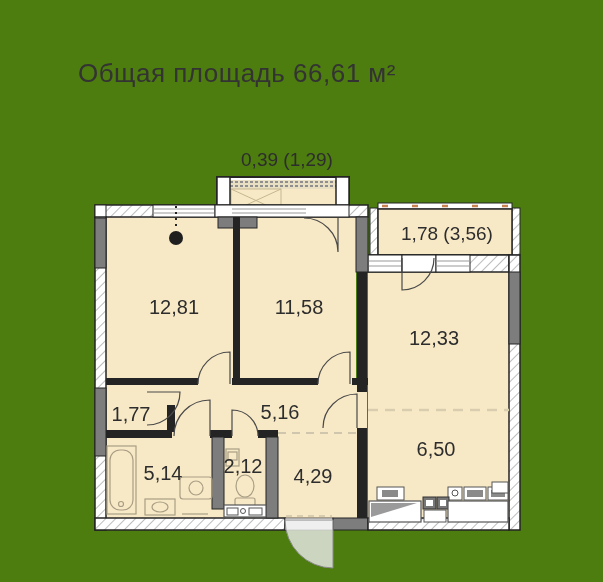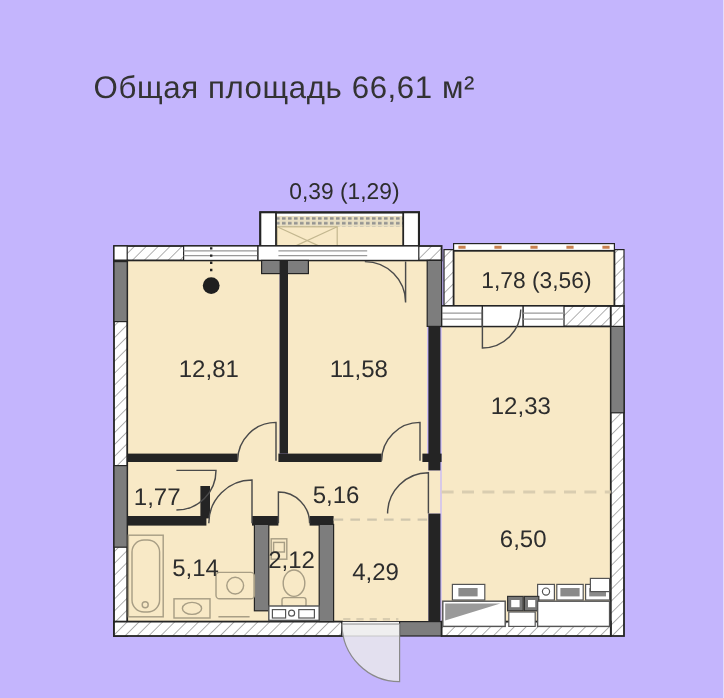--- a/index.html
+++ b/index.html
@@ -1,16 +1,16 @@
 <!DOCTYPE html>
 <html><head>
 <meta charset="utf-8">
 <style>
   html,body{margin:0;padding:0;background:#ffffff;}
-  .page{position:relative;width:603px;height:582px;background:#c4b5fd;overflow:hidden;
+  .page{position:relative;width:603px;height:582px;background:#4d7c0f;overflow:hidden;
         font-family:"Liberation Sans", sans-serif;}
   svg{display:block;}
   text{fill:#2d2d2d;}
   .title{font-size:26px;letter-spacing:.5px;fill:#333333;}
   .dim{font-size:19px;}
   .room{font-size:20px;}
 </style>
 </head>
 <body>
 

